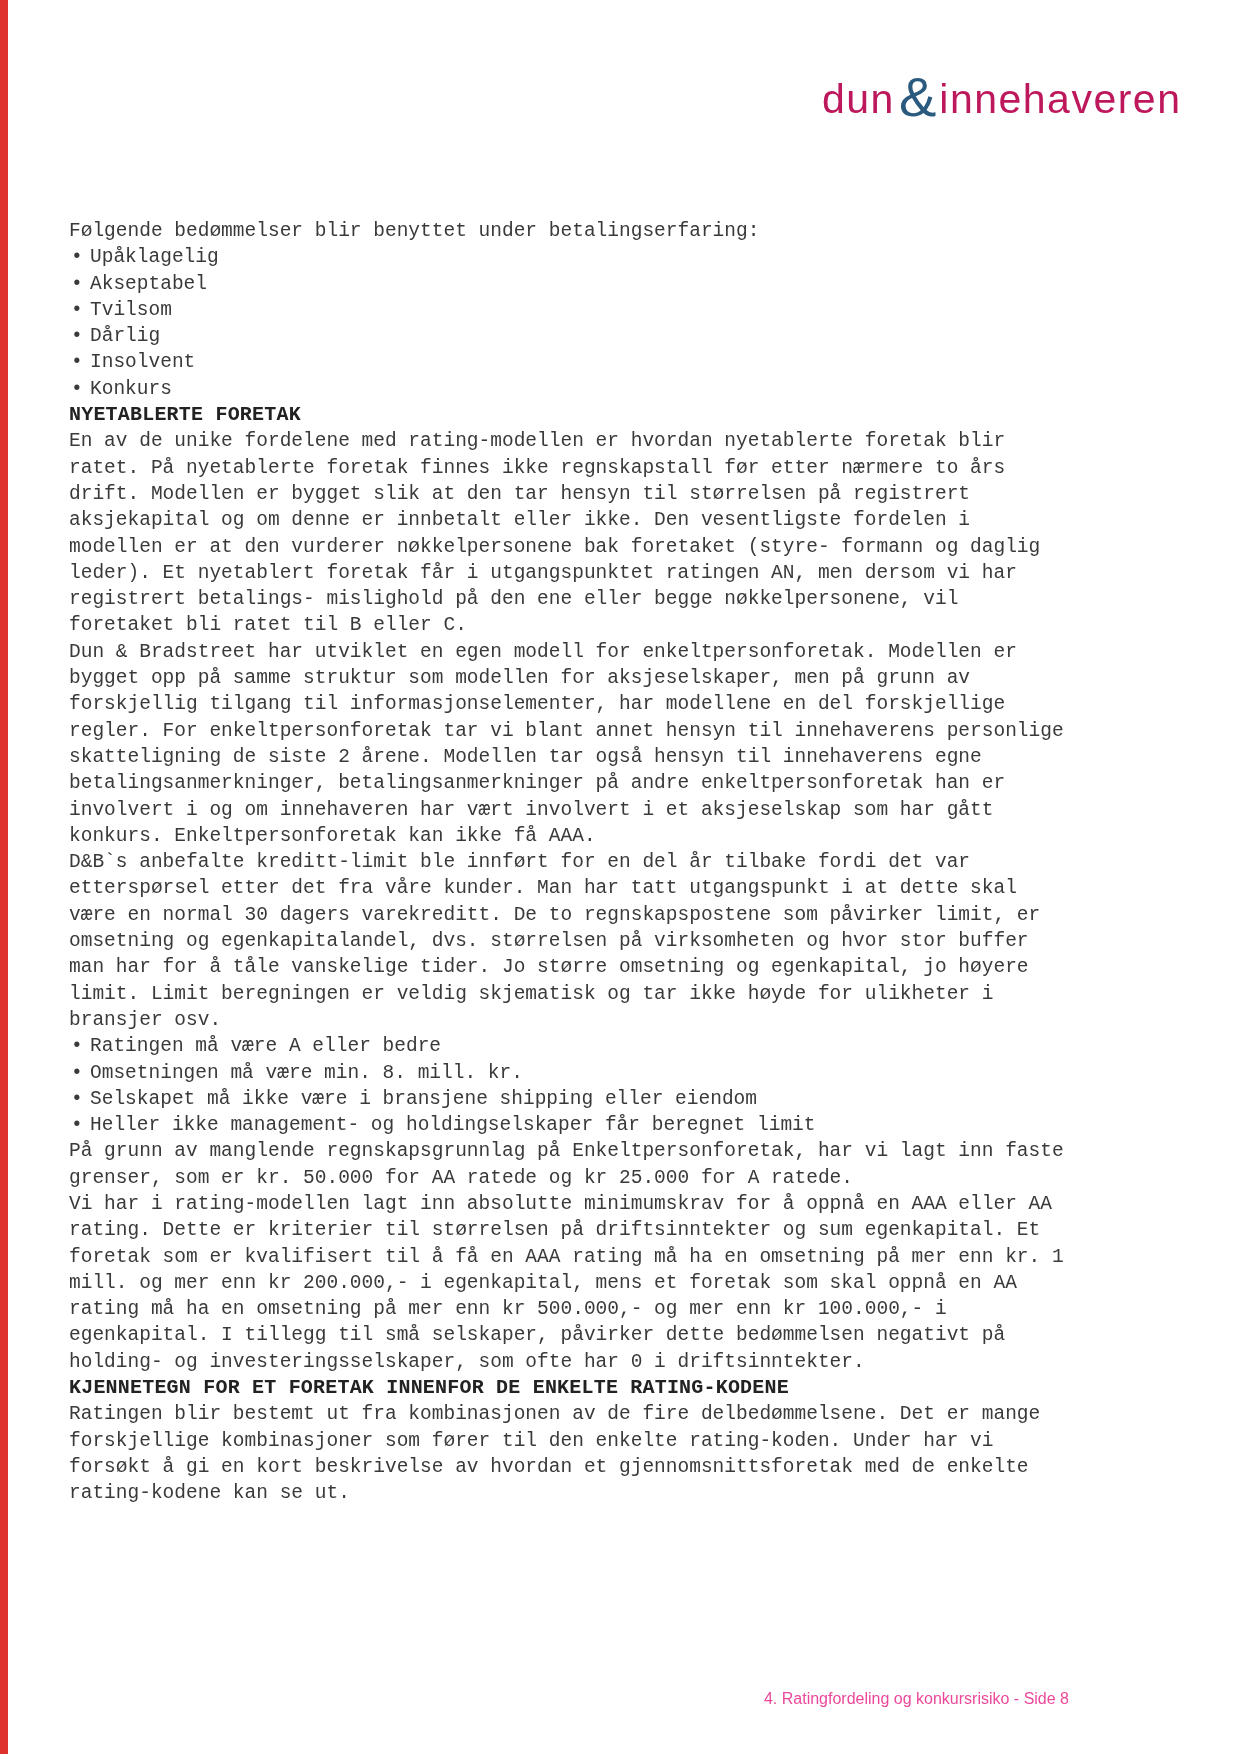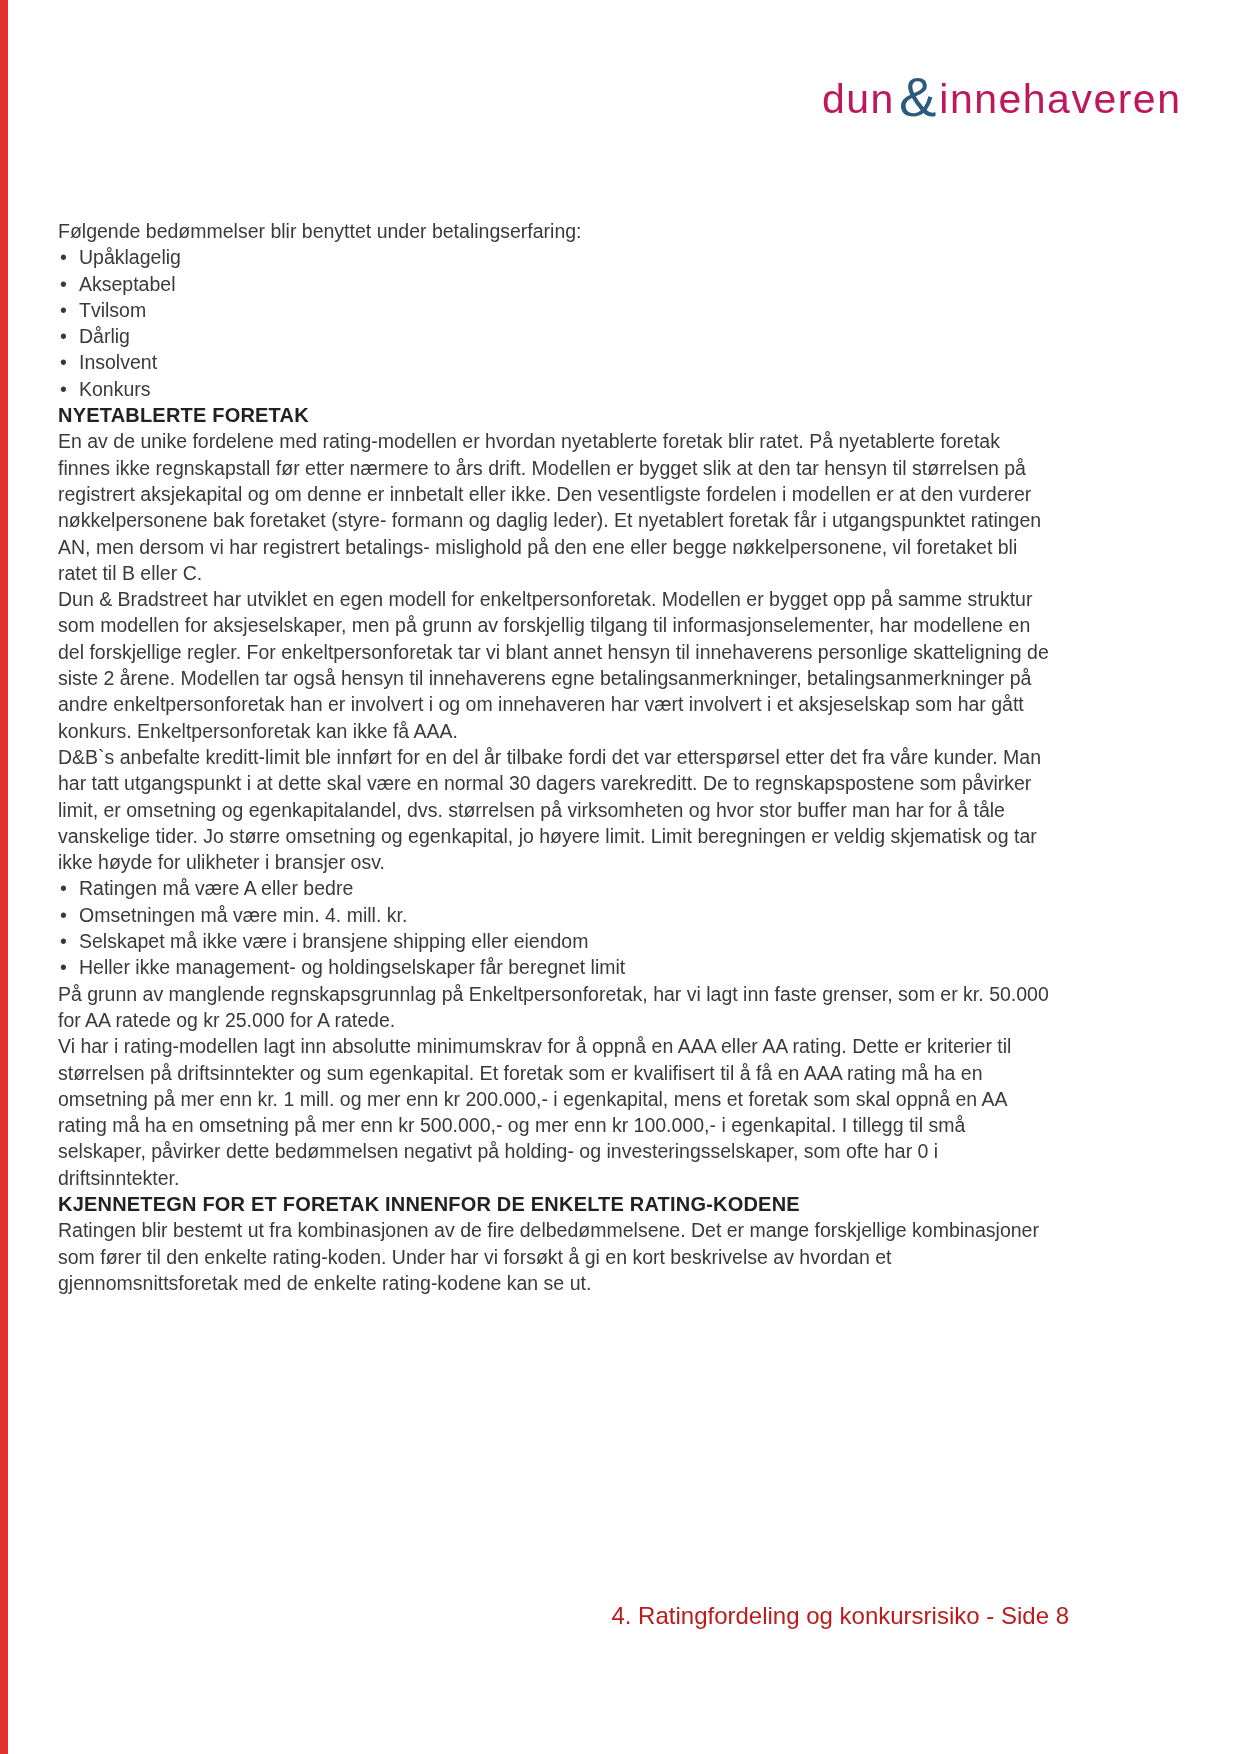--- a/index.html
+++ b/index.html
@@ -36,25 +36,26 @@
     font-size: 56px;
     color: #2a5a7e;
     font-weight: 400;
     margin: 0 3px 0 4px;
     position: relative;
     top: 3px;
     line-height: 1;
   }
   .content {
     position: absolute;
-    left: 58px;
+    left: 69px;
     top: 218px;
     width: 997px;
     font-size: 19.5px;
     line-height: 26.3px;
+    font-family: Liberation Mono, monospace;
   }
   .content p { margin: 0; }
   .gap-top { margin-top: 20px; }
   .section-heading {
     font-weight: bold;
     color: #222222;
     font-size: 20px;
     letter-spacing: 0.2px;
     margin: 22px 0 0 0;
     line-height: 26.3px;
@@ -68,23 +69,23 @@
     padding-left: 21px;
   }
   ul.bullets li .dot {
     position: absolute;
     left: 2px;
     top: 0;
   }
   .page-footer {
     position: absolute;
     right: 172px;
-    top: 1602px;
-    font-size: 24px;
-    color: #b91c1c;
+    top: 1690px;
+    font-size: 16px;
+    color: #ec4899;
     white-space: nowrap;
   }
 </style>
 </head>
 <body>
 
 <div class="edge-bar"></div>
 
 <div class="logo">
   <span class="logo-word">dun</span>
@@ -106,21 +107,21 @@
 
   <p class="section-heading">NYETABLERTE FORETAK</p>
   <p>En av de unike fordelene med rating-modellen er hvordan nyetablerte foretak blir ratet. På nyetablerte foretak finnes ikke regnskapstall før etter nærmere to års drift. Modellen er bygget slik at den tar hensyn til størrelsen på registrert aksjekapital og om denne er innbetalt eller ikke. Den vesentligste fordelen i modellen er at den vurderer nøkkelpersonene bak foretaket (styre- formann og daglig leder). Et nyetablert foretak får i utgangspunktet ratingen AN, men dersom vi har registrert betalings- mislighold på den ene eller begge nøkkelpersonene, vil foretaket bli ratet til B eller C.</p>
 
   <p>Dun &amp; Bradstreet har utviklet en egen modell for enkeltpersonforetak. Modellen er bygget opp på samme struktur som modellen for aksjeselskaper, men på grunn av forskjellig tilgang til informasjonselementer, har modellene en del forskjellige regler. For enkeltpersonforetak tar vi blant annet hensyn til innehaverens personlige skatteligning de siste 2 årene. Modellen tar også hensyn til innehaverens egne betalingsanmerkninger, betalingsanmerkninger på andre enkeltpersonforetak han er involvert i og om innehaveren har vært involvert i et aksjeselskap som har gått konkurs. Enkeltpersonforetak kan ikke få AAA.</p>
 
   <p>D&amp;B`s anbefalte kreditt-limit ble innført for en del år tilbake fordi det var etterspørsel etter det fra våre kunder. Man har tatt utgangspunkt i at dette skal være en normal 30 dagers varekreditt. De to regnskapspostene som påvirker limit, er omsetning og egenkapitalandel, dvs. størrelsen på virksomheten og hvor stor buffer man har for å tåle vanskelige tider. Jo større omsetning og egenkapital, jo høyere limit. Limit beregningen er veldig skjematisk og tar ikke høyde for ulikheter i bransjer osv.</p>
 
   <ul class="bullets">
     <li><span class="dot">•</span><span>Ratingen må være A eller bedre</span></li>
-    <li><span class="dot">•</span><span>Omsetningen må være min. 4. mill. kr.</span></li>
+    <li><span class="dot">•</span><span>Omsetningen må være min. 8. mill. kr.</span></li>
     <li><span class="dot">•</span><span>Selskapet må ikke være i bransjene shipping eller eiendom</span></li>
     <li><span class="dot">•</span><span>Heller ikke management- og holdingselskaper får beregnet limit</span></li>
   </ul>
 
   <p class="gap-top">På grunn av manglende regnskapsgrunnlag på Enkeltpersonforetak, har vi lagt inn faste grenser, som er kr. 50.000 for AA ratede og kr 25.000 for A ratede.</p>
 
   <p>Vi har i rating-modellen lagt inn absolutte minimumskrav for å oppnå en AAA eller AA rating. Dette er kriterier til størrelsen på driftsinntekter og sum egenkapital. Et foretak som er kvalifisert til å få en AAA rating må ha en omsetning på mer enn kr. 1 mill. og mer enn kr 200.000,- i egenkapital, mens et foretak som skal oppnå en AA rating må ha en omsetning på mer enn kr 500.000,- og mer enn kr 100.000,- i egenkapital. I tillegg til små selskaper, påvirker dette bedømmelsen negativt på holding- og investeringsselskaper, som ofte har 0 i driftsinntekter.</p>
 
   <p class="section-heading">KJENNETEGN FOR ET FORETAK INNENFOR DE ENKELTE RATING-KODENE</p>
   <p>Ratingen blir bestemt ut fra kombinasjonen av de fire delbedømmelsene. Det er mange forskjellige kombinasjoner som fører til den enkelte rating-koden. Under har vi forsøkt å gi en kort beskrivelse av hvordan et gjennomsnittsforetak med de enkelte rating-kodene kan se ut.</p>

